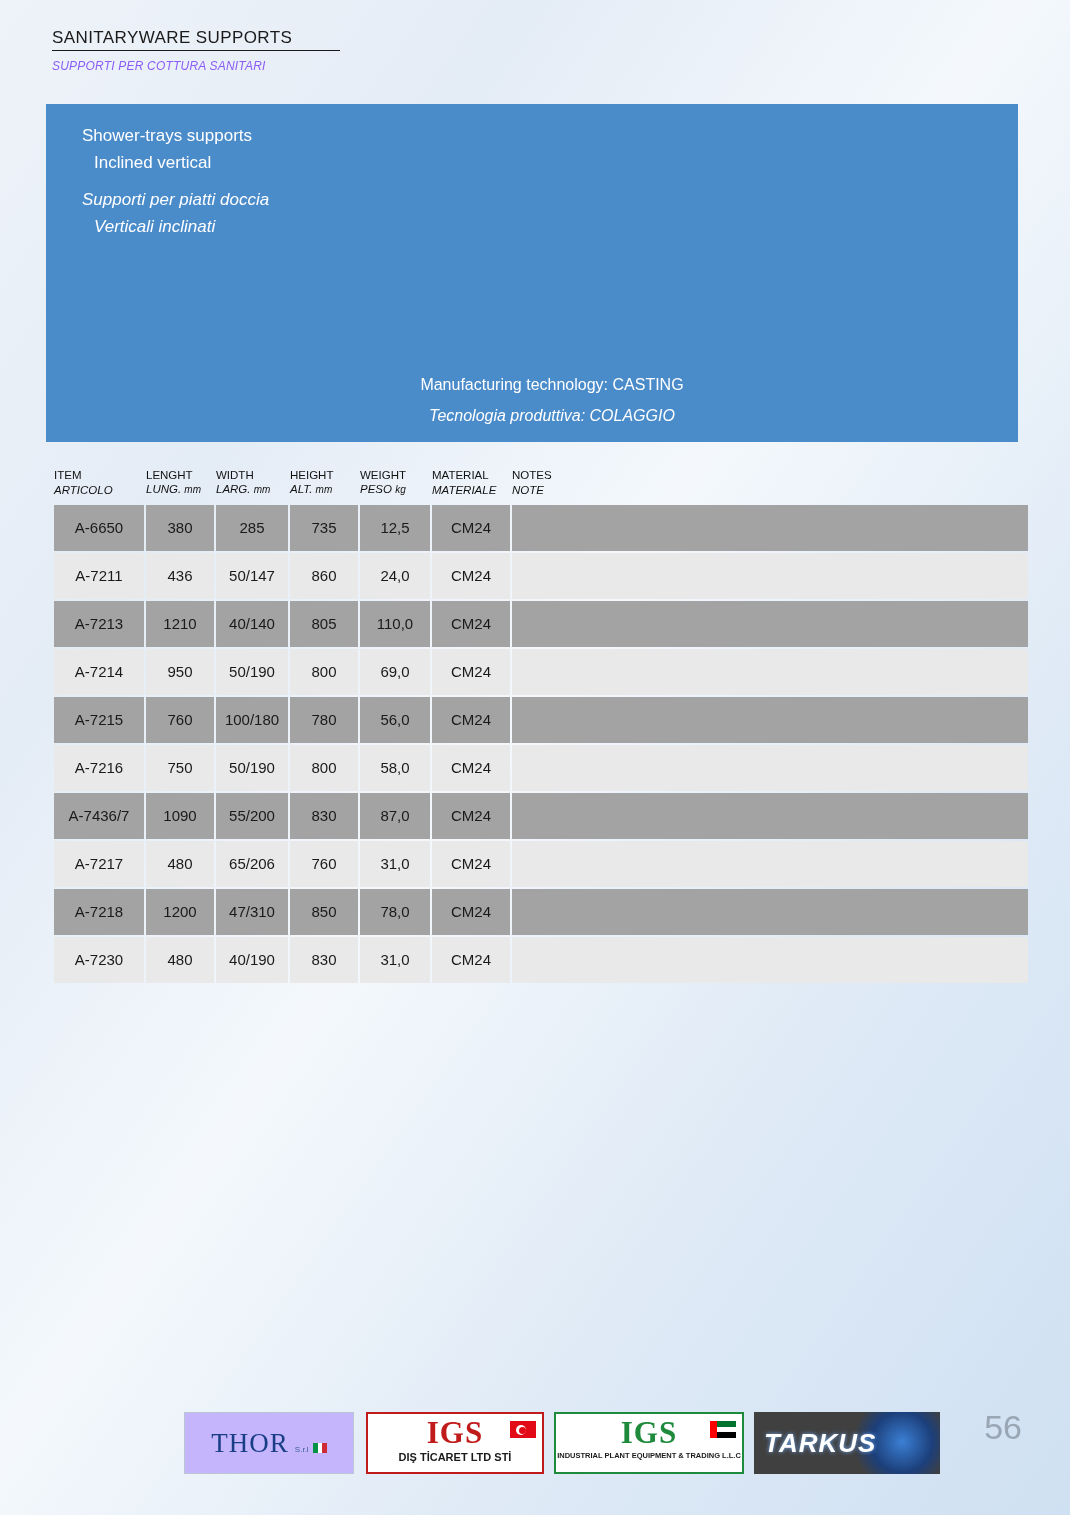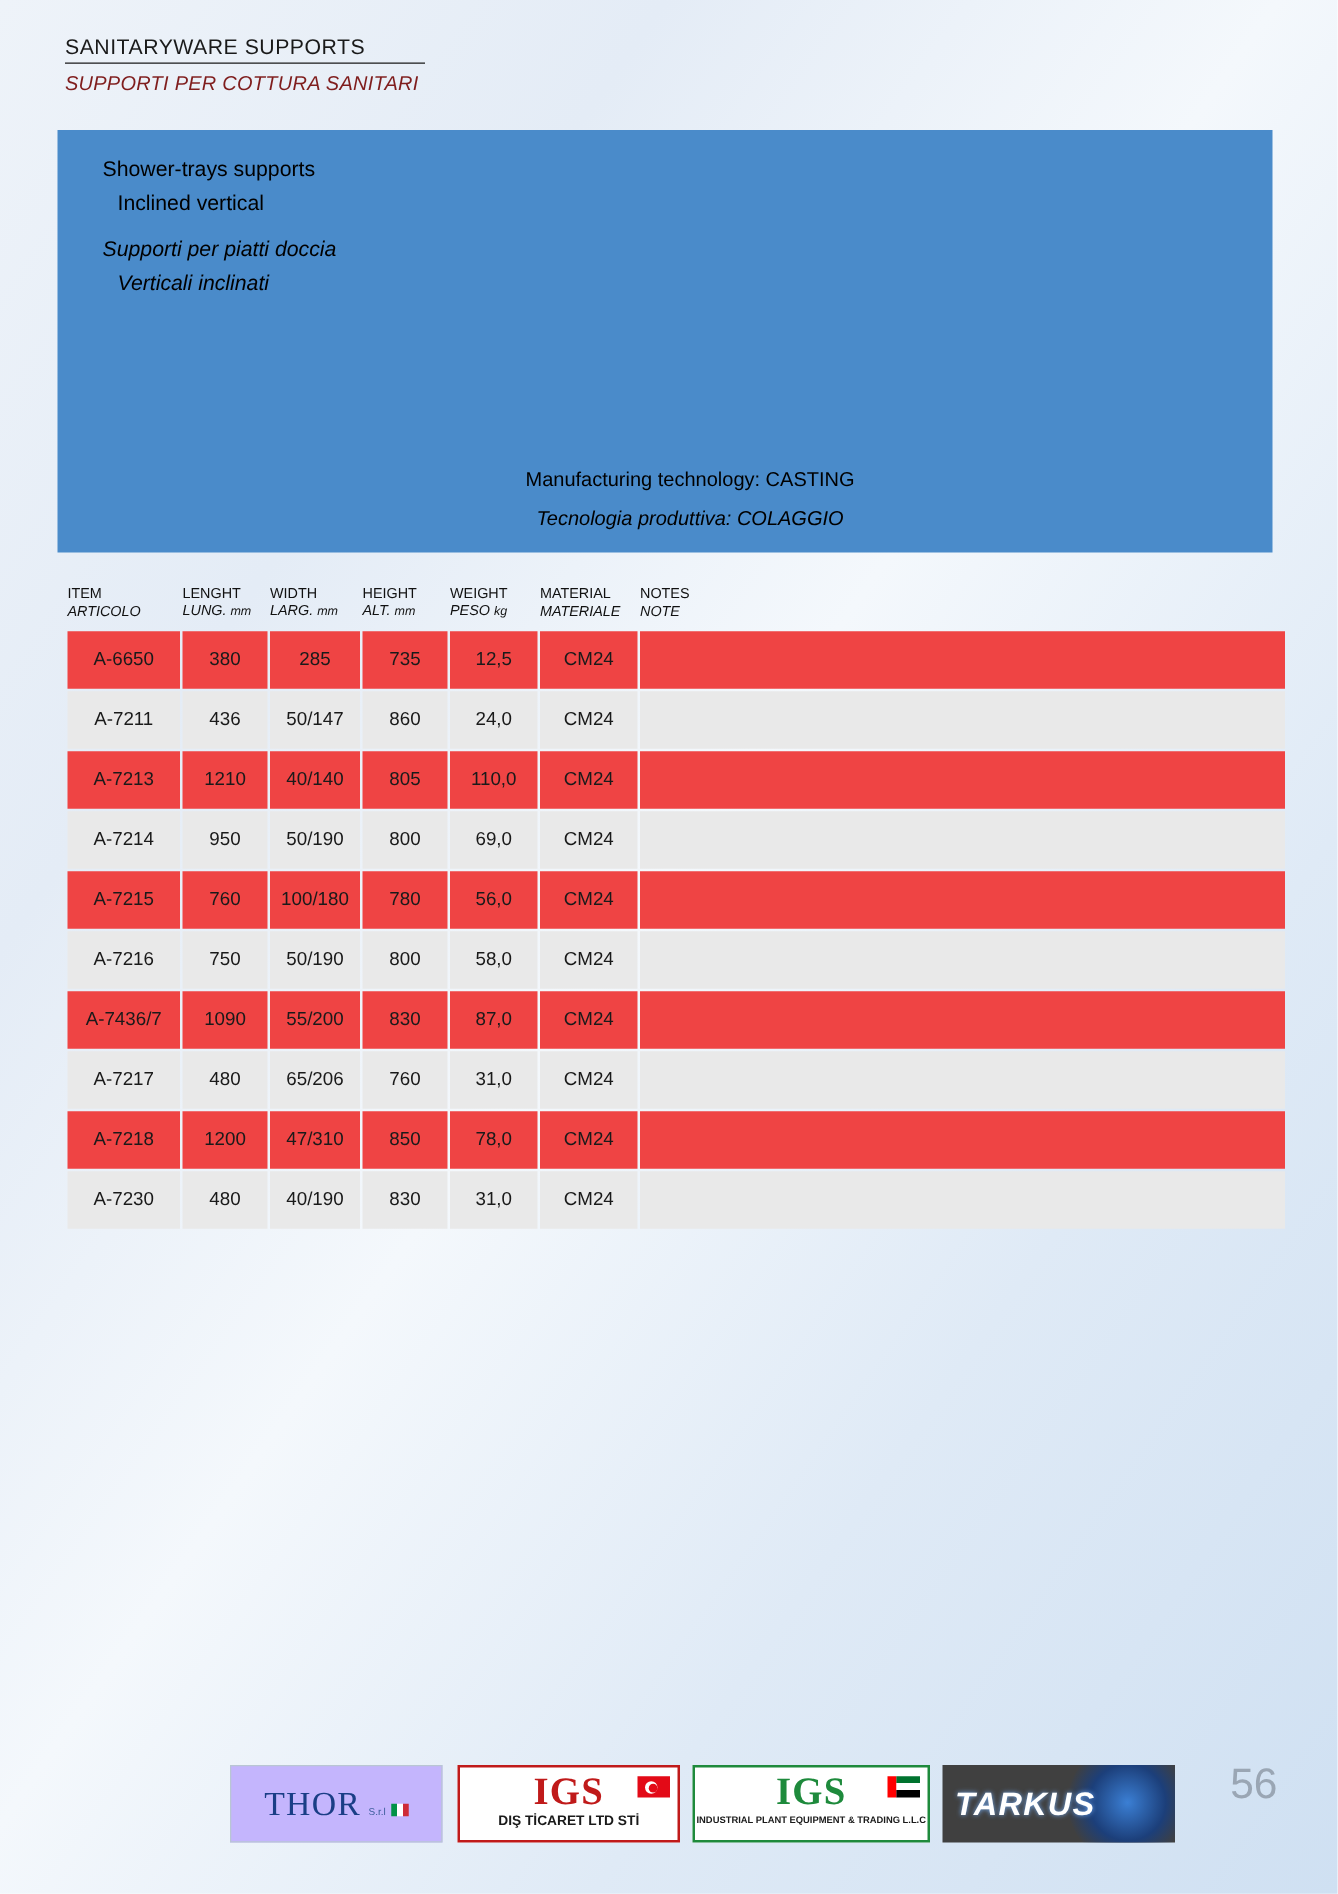--- a/index.html
+++ b/index.html
@@ -31,36 +31,36 @@
   .header .title-en {
     font-size: 17px;
     color: #1a1a1a;
     letter-spacing: 0.4px;
     border-bottom: 1.5px solid #1a1a1a;
     display: inline-block;
     padding-bottom: 2px;
     padding-right: 48px;
   }
   .header .title-it {
-    font-size: 16px;
-    color: #7f1d1d;
+    font-size: 12px;
+    color: #8b5cf6;
     font-style: italic;
     margin-top: 8px;
     letter-spacing: 0.2px;
   }
 
   
   .banner {
     position: absolute;
     left: 46px;
     top: 104px;
     width: 972px;
     height: 338px;
     background: #4a8bca;
-    color: #000000;
+    color: #ffffff;
   }
   .banner .b-en1 {
     position: absolute;
     left: 36px; top: 22px;
     font-size: 17px;
   }
   .banner .b-en2 {
     position: absolute;
     left: 48px; top: 49px;
     font-size: 17px;
@@ -124,21 +124,21 @@
 
   table.spec td {
     height: 44px;
     text-align: center;
     font-size: 15px;
     color: #1a1a1a;
     background: #e9e9e9;
     border: none;
   }
   table.spec tr.alt td {
-    background: #ef4444;
+    background: #a3a3a3;
     margin-top: 36px;
   }
   td.notes-cell { }
 
   
   col.c-item   { width: 90px; }
   col.c-len    { width: 68px; }
   col.c-wid    { width: 72px; }
   col.c-hei    { width: 68px; }
   col.c-wei    { width: 70px; }

